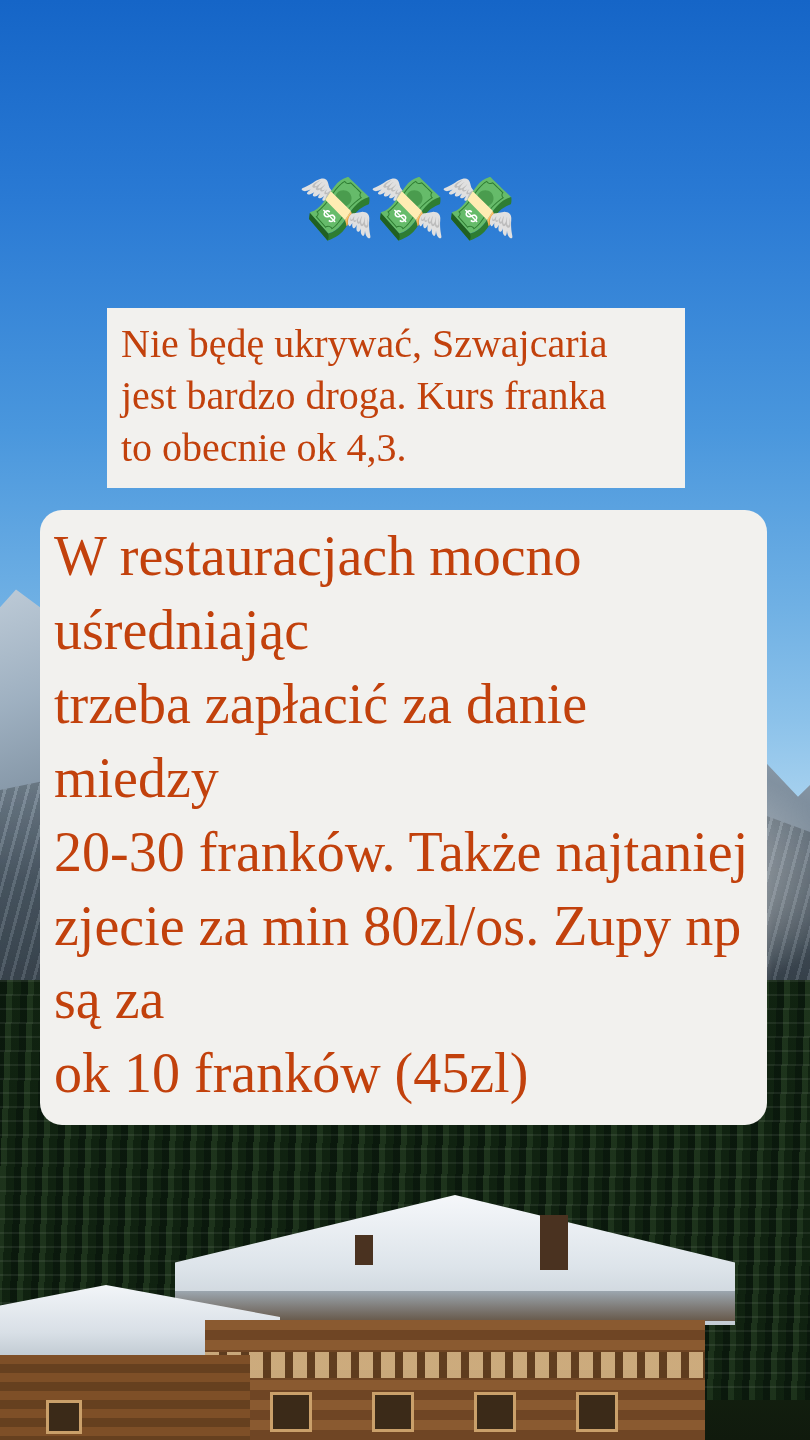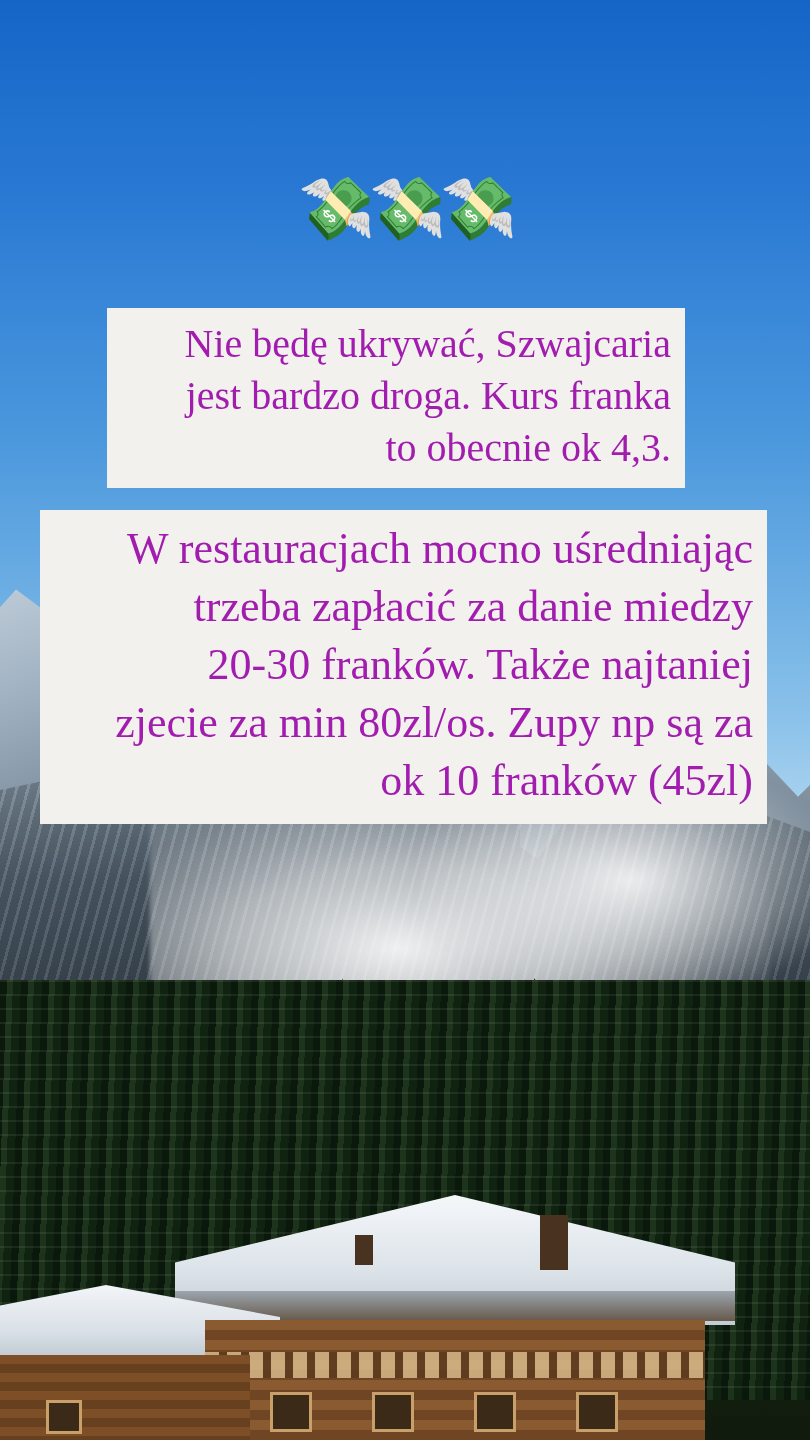--- a/index.html
+++ b/index.html
@@ -222,43 +222,44 @@
     font-size: 62px;
     line-height: 1;
     letter-spacing: -6px;
     font-family: "DejaVu Sans", sans-serif;
   }
 
   
   .tb {
     position: absolute;
     background: #f2f1ee;
-    color: #a21caf;
+    color: #c2410c;
     font-family: "Liberation Serif", serif;
-    text-align: right;
+    text-align: left;
     padding: 10px 14px 14px 14px;
   }
   .tb p {
     margin: 0;
     white-space: pre-line;
   }
 
   #block1 {
     left: 107px;
     top: 308px;
     width: 578px;
     font-size: 40px;
     line-height: 1.30;
   }
   #block2 {
     left: 40px;
     top: 510px;
     width: 727px;
-    font-size: 44px;
+    font-size: 56px;
     line-height: 1.32;
+    border-radius: 22px;
   }
   #block3 {
     left: 40px;
     top: 848px;
     width: 727px;
     font-size: 36px;
     line-height: 1.32;
   }
 </style>
 </head>

